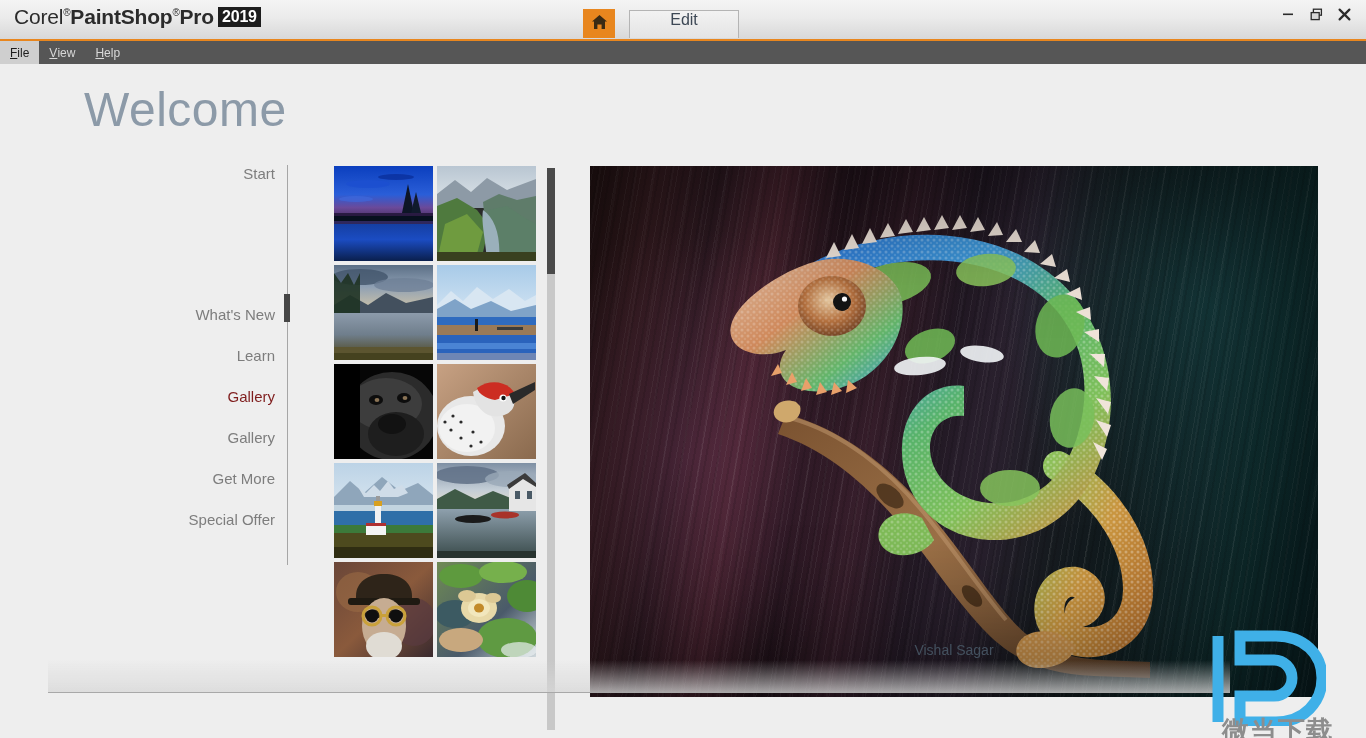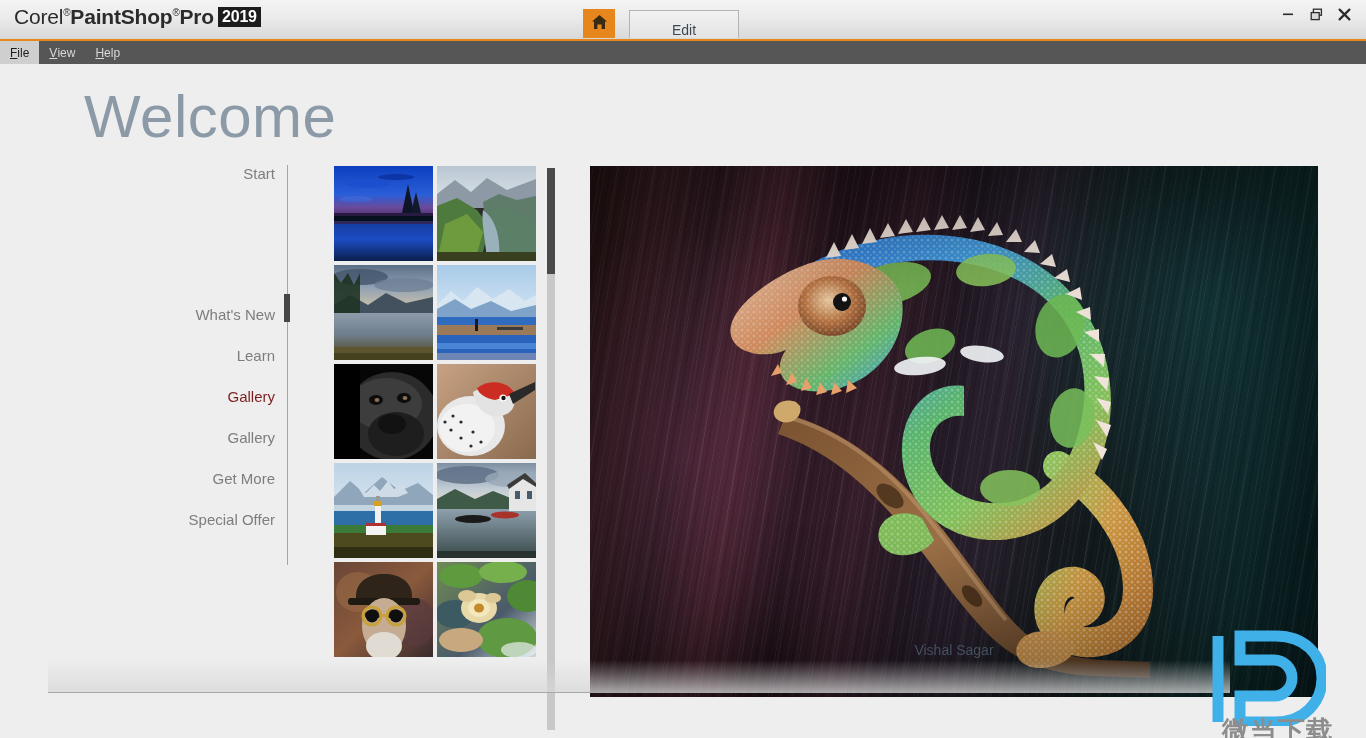--- a/index.html
+++ b/index.html
@@ -32,22 +32,22 @@
 
   .home-btn {
     position: absolute; left: 583px; top: 9px; width: 32px; height: 29px;
     background: #e8861e; display: flex; align-items: center; justify-content: center;
     cursor: pointer;
   }
   .edit-tab {
     position: absolute; left: 629px; top: 10px; width: 110px; height: 28px;
     background: linear-gradient(to bottom, #f2f2f2, #e4e4e4);
     border: 1px solid #b4b4b4; border-bottom: none;
-    display: flex; align-items: flex-end; justify-content: center;
-    font-size: 14px; color: #3d4855; cursor: pointer;
+    display: flex; align-items: flex-start; justify-content: center;
+    font-size: 16px; color: #3d4855; cursor: pointer;
   }
 
   .wincontrols { position: absolute; right: 8px; top: 2px; display: flex; gap: 0; }
   .wc {
     width: 28px; height: 24px; display: flex; align-items: center; justify-content: center;
     color: #2b2b2b; cursor: pointer;
   }
   .wc svg { display: block; }
 
   
@@ -63,21 +63,21 @@
   .menu-item u { text-decoration: underline; }
 
   
   .page {
     position: absolute; left: 0; top: 64px; width: 1366px; height: 674px;
     background: #eeeeee;
   }
 
   .welcome {
     position: absolute; left: 84px; top: 18px;
-    font-size: 60px; font-weight: 300; color: #8c9aa8; letter-spacing: 0.5px;
+    font-size: 48px; font-weight: 300; color: #8c9aa8; letter-spacing: 0.5px;
   }
 
   
   .nav {
     position: absolute; left: 60px; top: 98px; width: 215px;
     display: flex; flex-direction: column; align-items: flex-end;
   }
   .nav-item {
     font-size: 15px; color: #7d7d7d; cursor: pointer; line-height: 1;
     padding: 4px 0; text-align: right;

